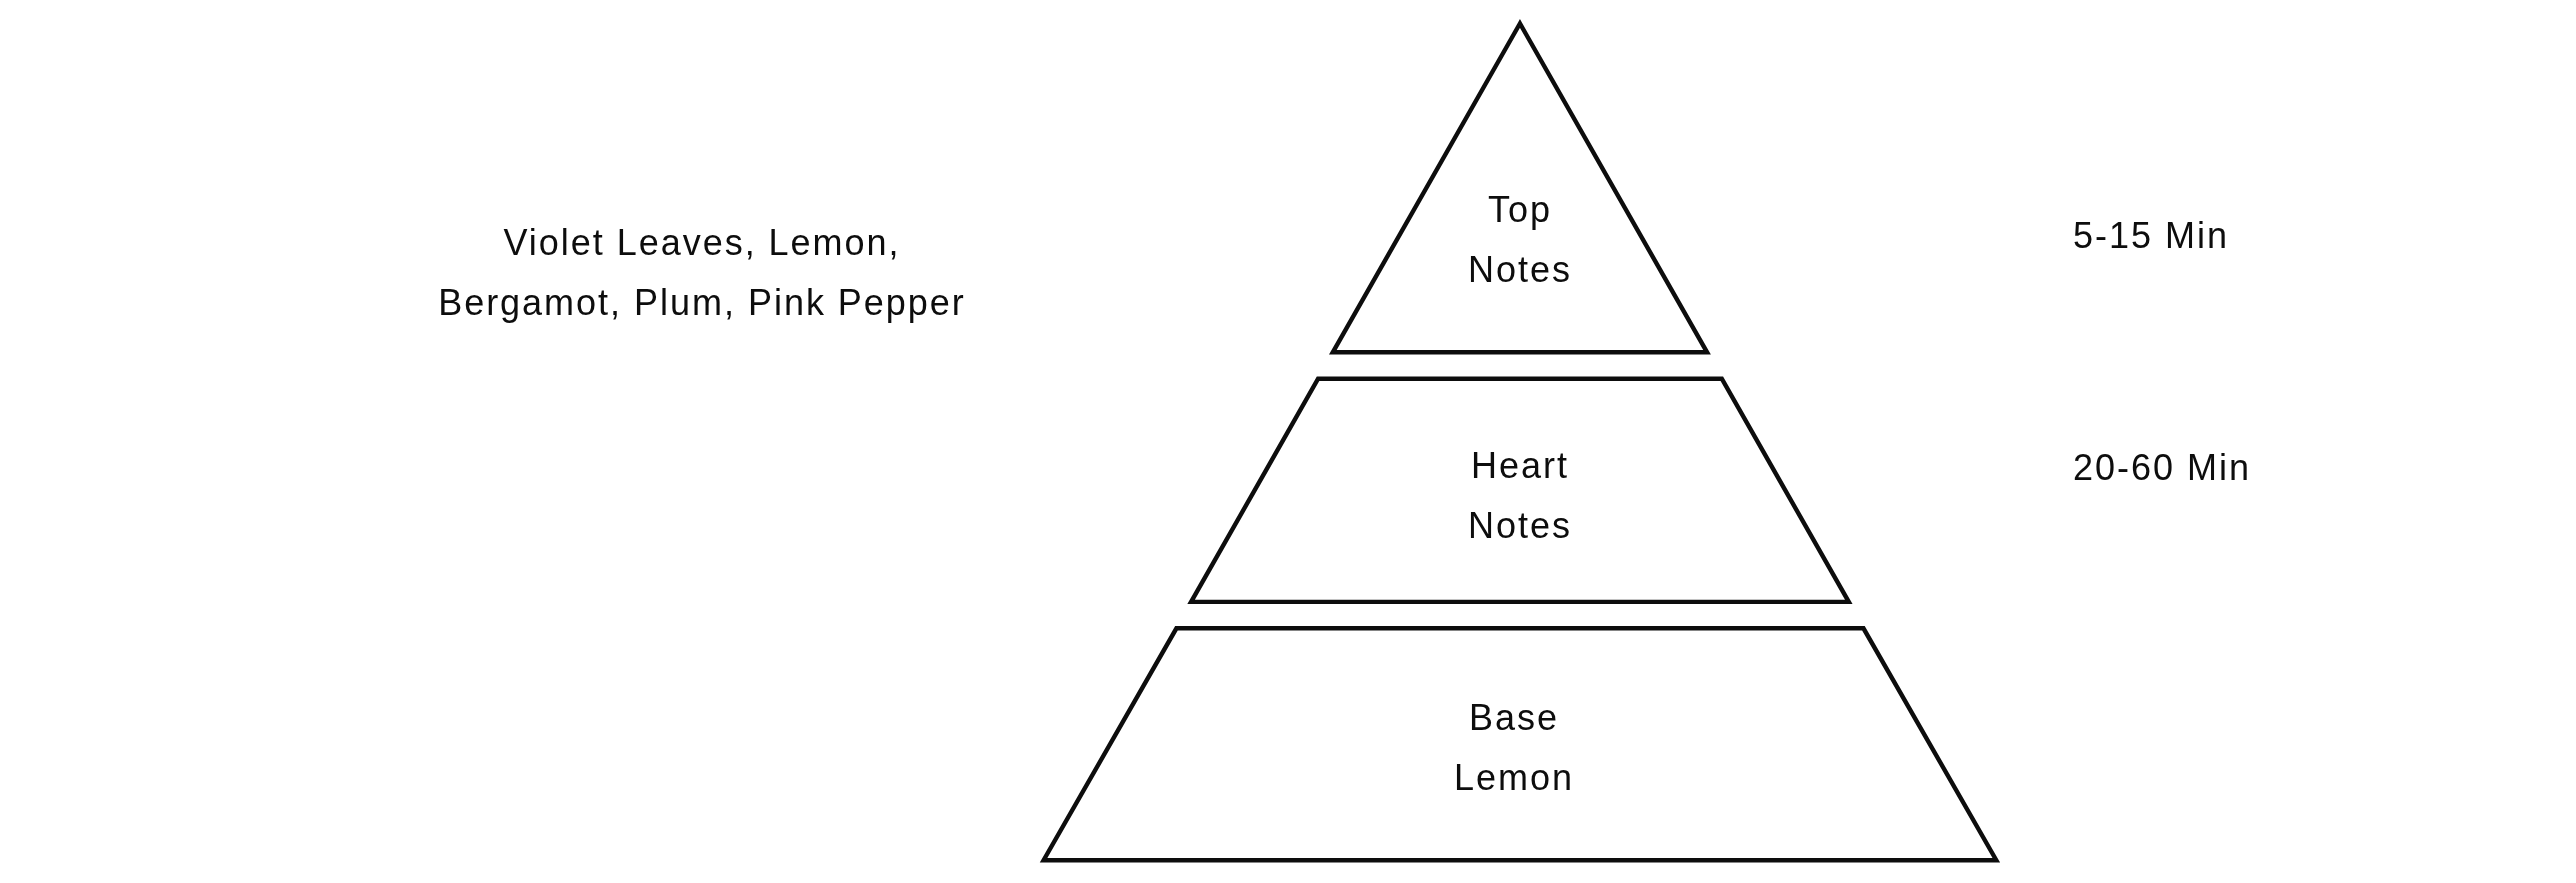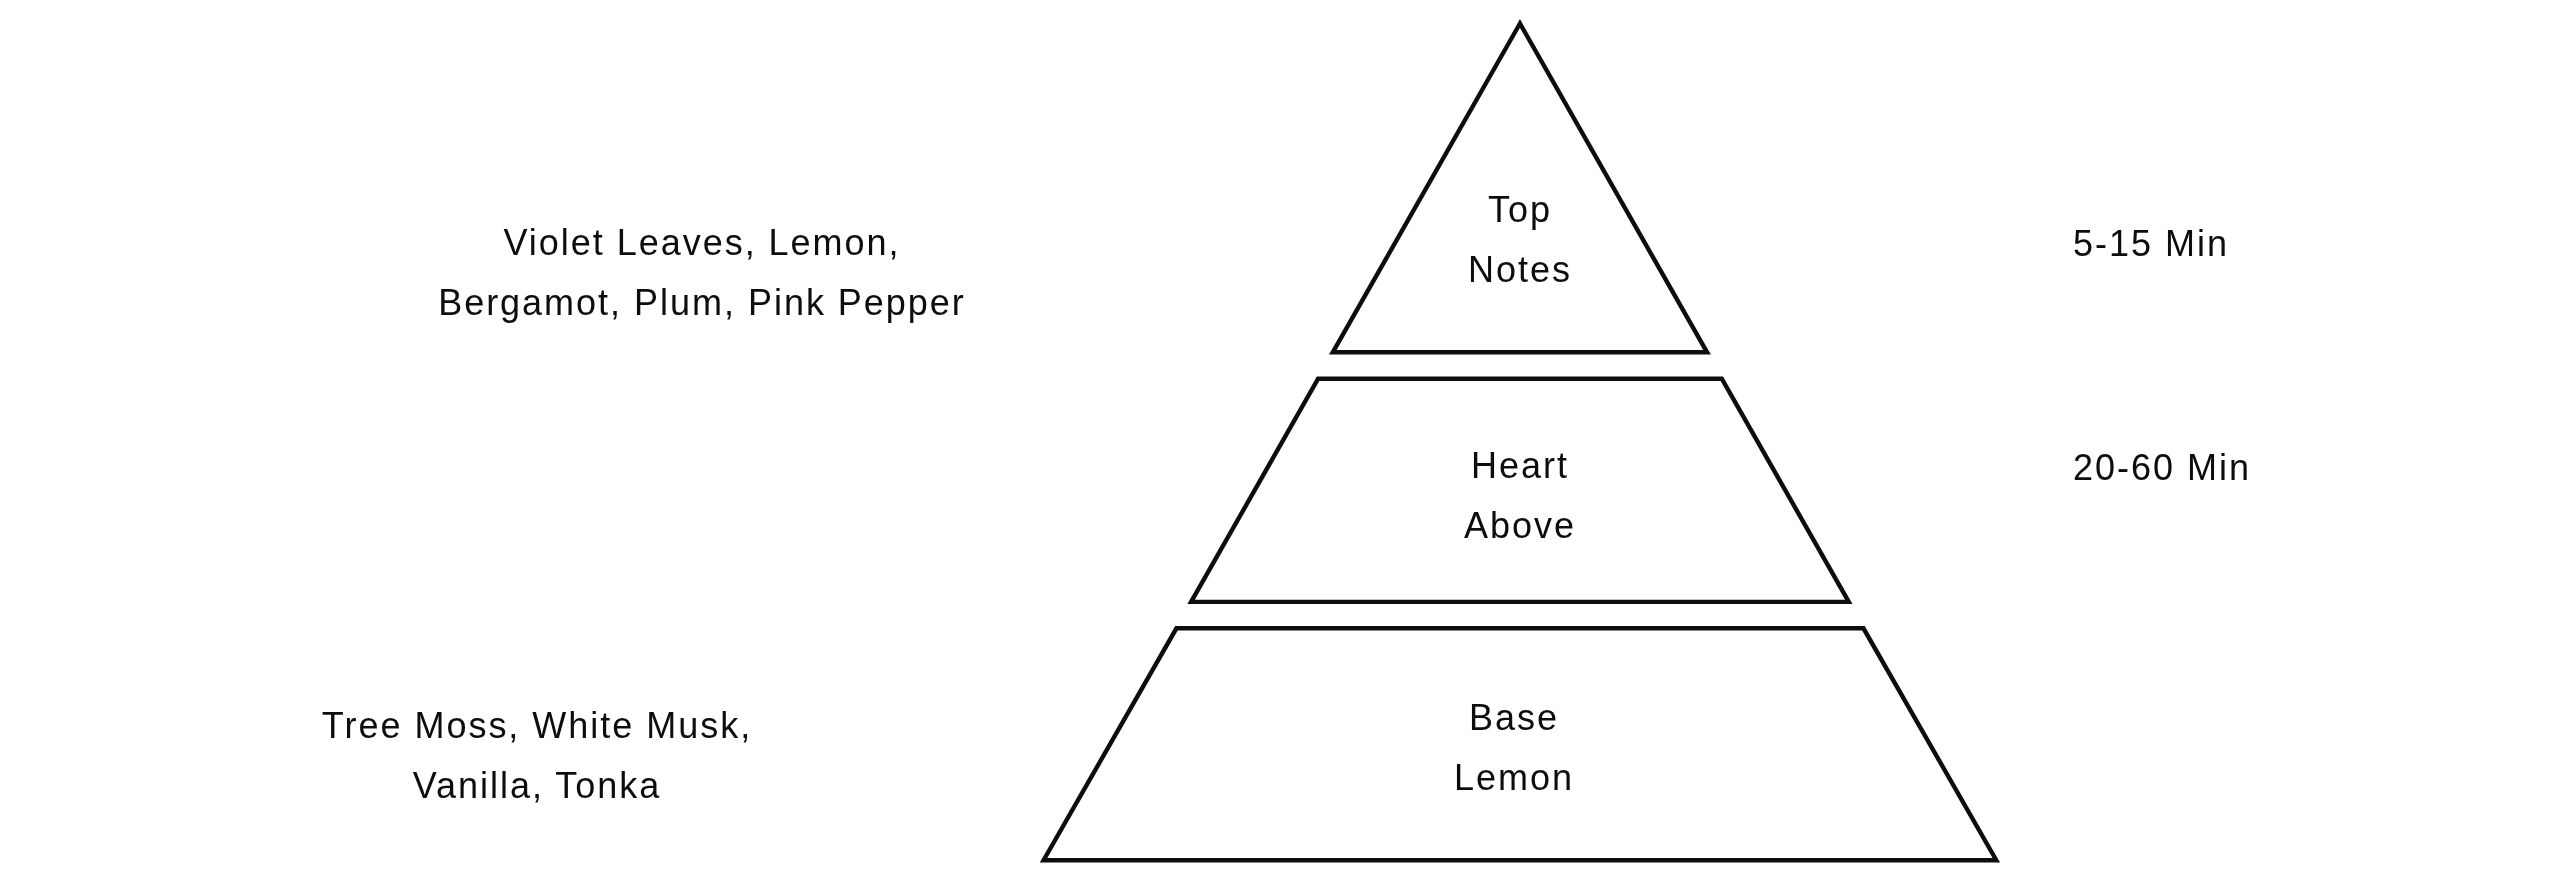--- a/index.html
+++ b/index.html
@@ -48,21 +48,21 @@
     transform: translate(-50%, -50%);
   }
   .duration {
     text-align: left;
     transform: translateY(-50%);
   }
 
   
   .ingredients.t1 { left: 702px;  top: 273px;  }
   .tier-label.t1  { left: 1520px; top: 240px;  }
-  .duration.t1    { left: 2073px; top: 244px;  }
+  .duration.t1    { left: 2073px; top: 236px;  }
 
   
   .ingredients.t2 { left: 661px;  top: 468px;  }
   .tier-label.t2  { left: 1520px; top: 496px;  }
   .duration.t2    { left: 2073px; top: 468px;  }
 
   
   .ingredients.t3 { left: 537px;  top: 756px; }
   .tier-label.t3  { left: 1514px; top: 748px; }
   .duration.t3    { left: 2073px; top: 716px;  }
@@ -78,22 +78,20 @@
     <polygon points="1602,856 2538,856 2719,1172 1421,1172"></polygon>
   </svg>
 
   <div class="txt ingredients t1">Violet Leaves, Lemon,
 Bergamot, Plum, Pink Pepper</div>
   <div class="txt tier-label t1">Top
 Notes</div>
   <div class="txt duration t1">5-15 Min</div>
 
   <div class="txt tier-label t2">Heart
-Above</div>
+Notes</div>
   <div class="txt duration t2">20-60 Min</div>
 
-  <div class="txt ingredients t3">Tree Moss, White Musk,
-Vanilla, Tonka</div>
   <div class="txt tier-label t3">Base
 Lemon</div>
 
 </div>
 
 
 </body></html>

